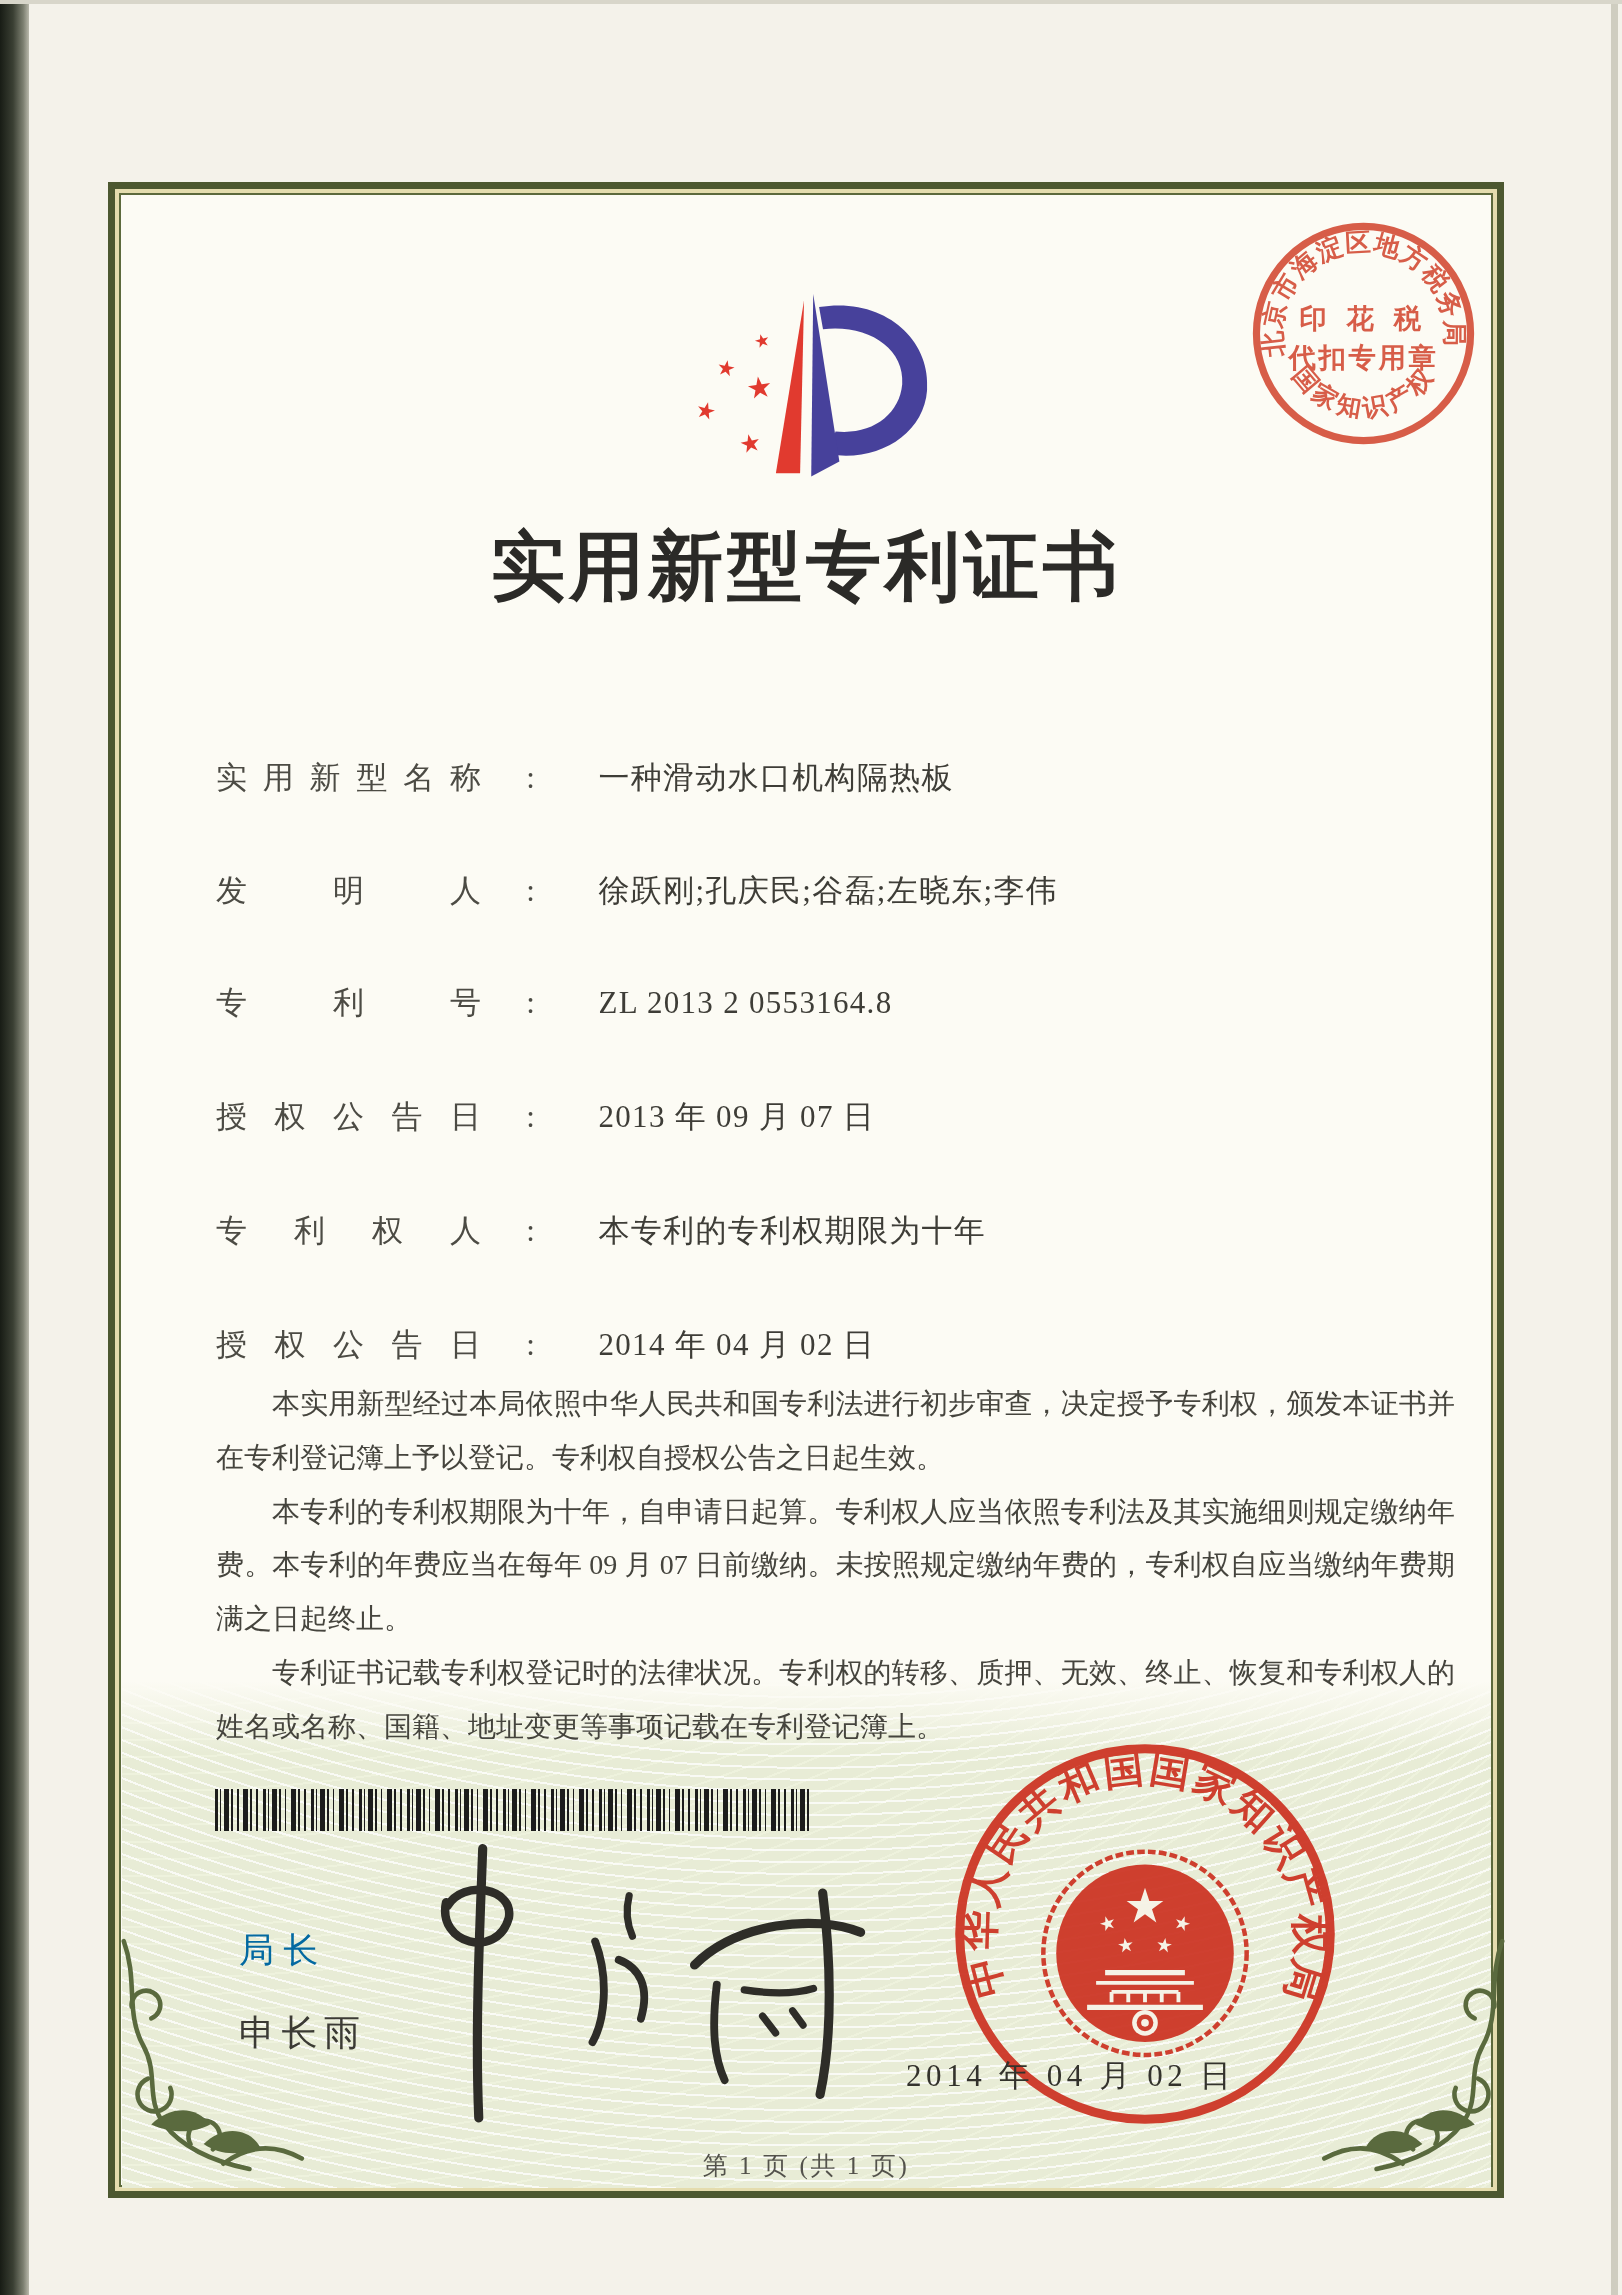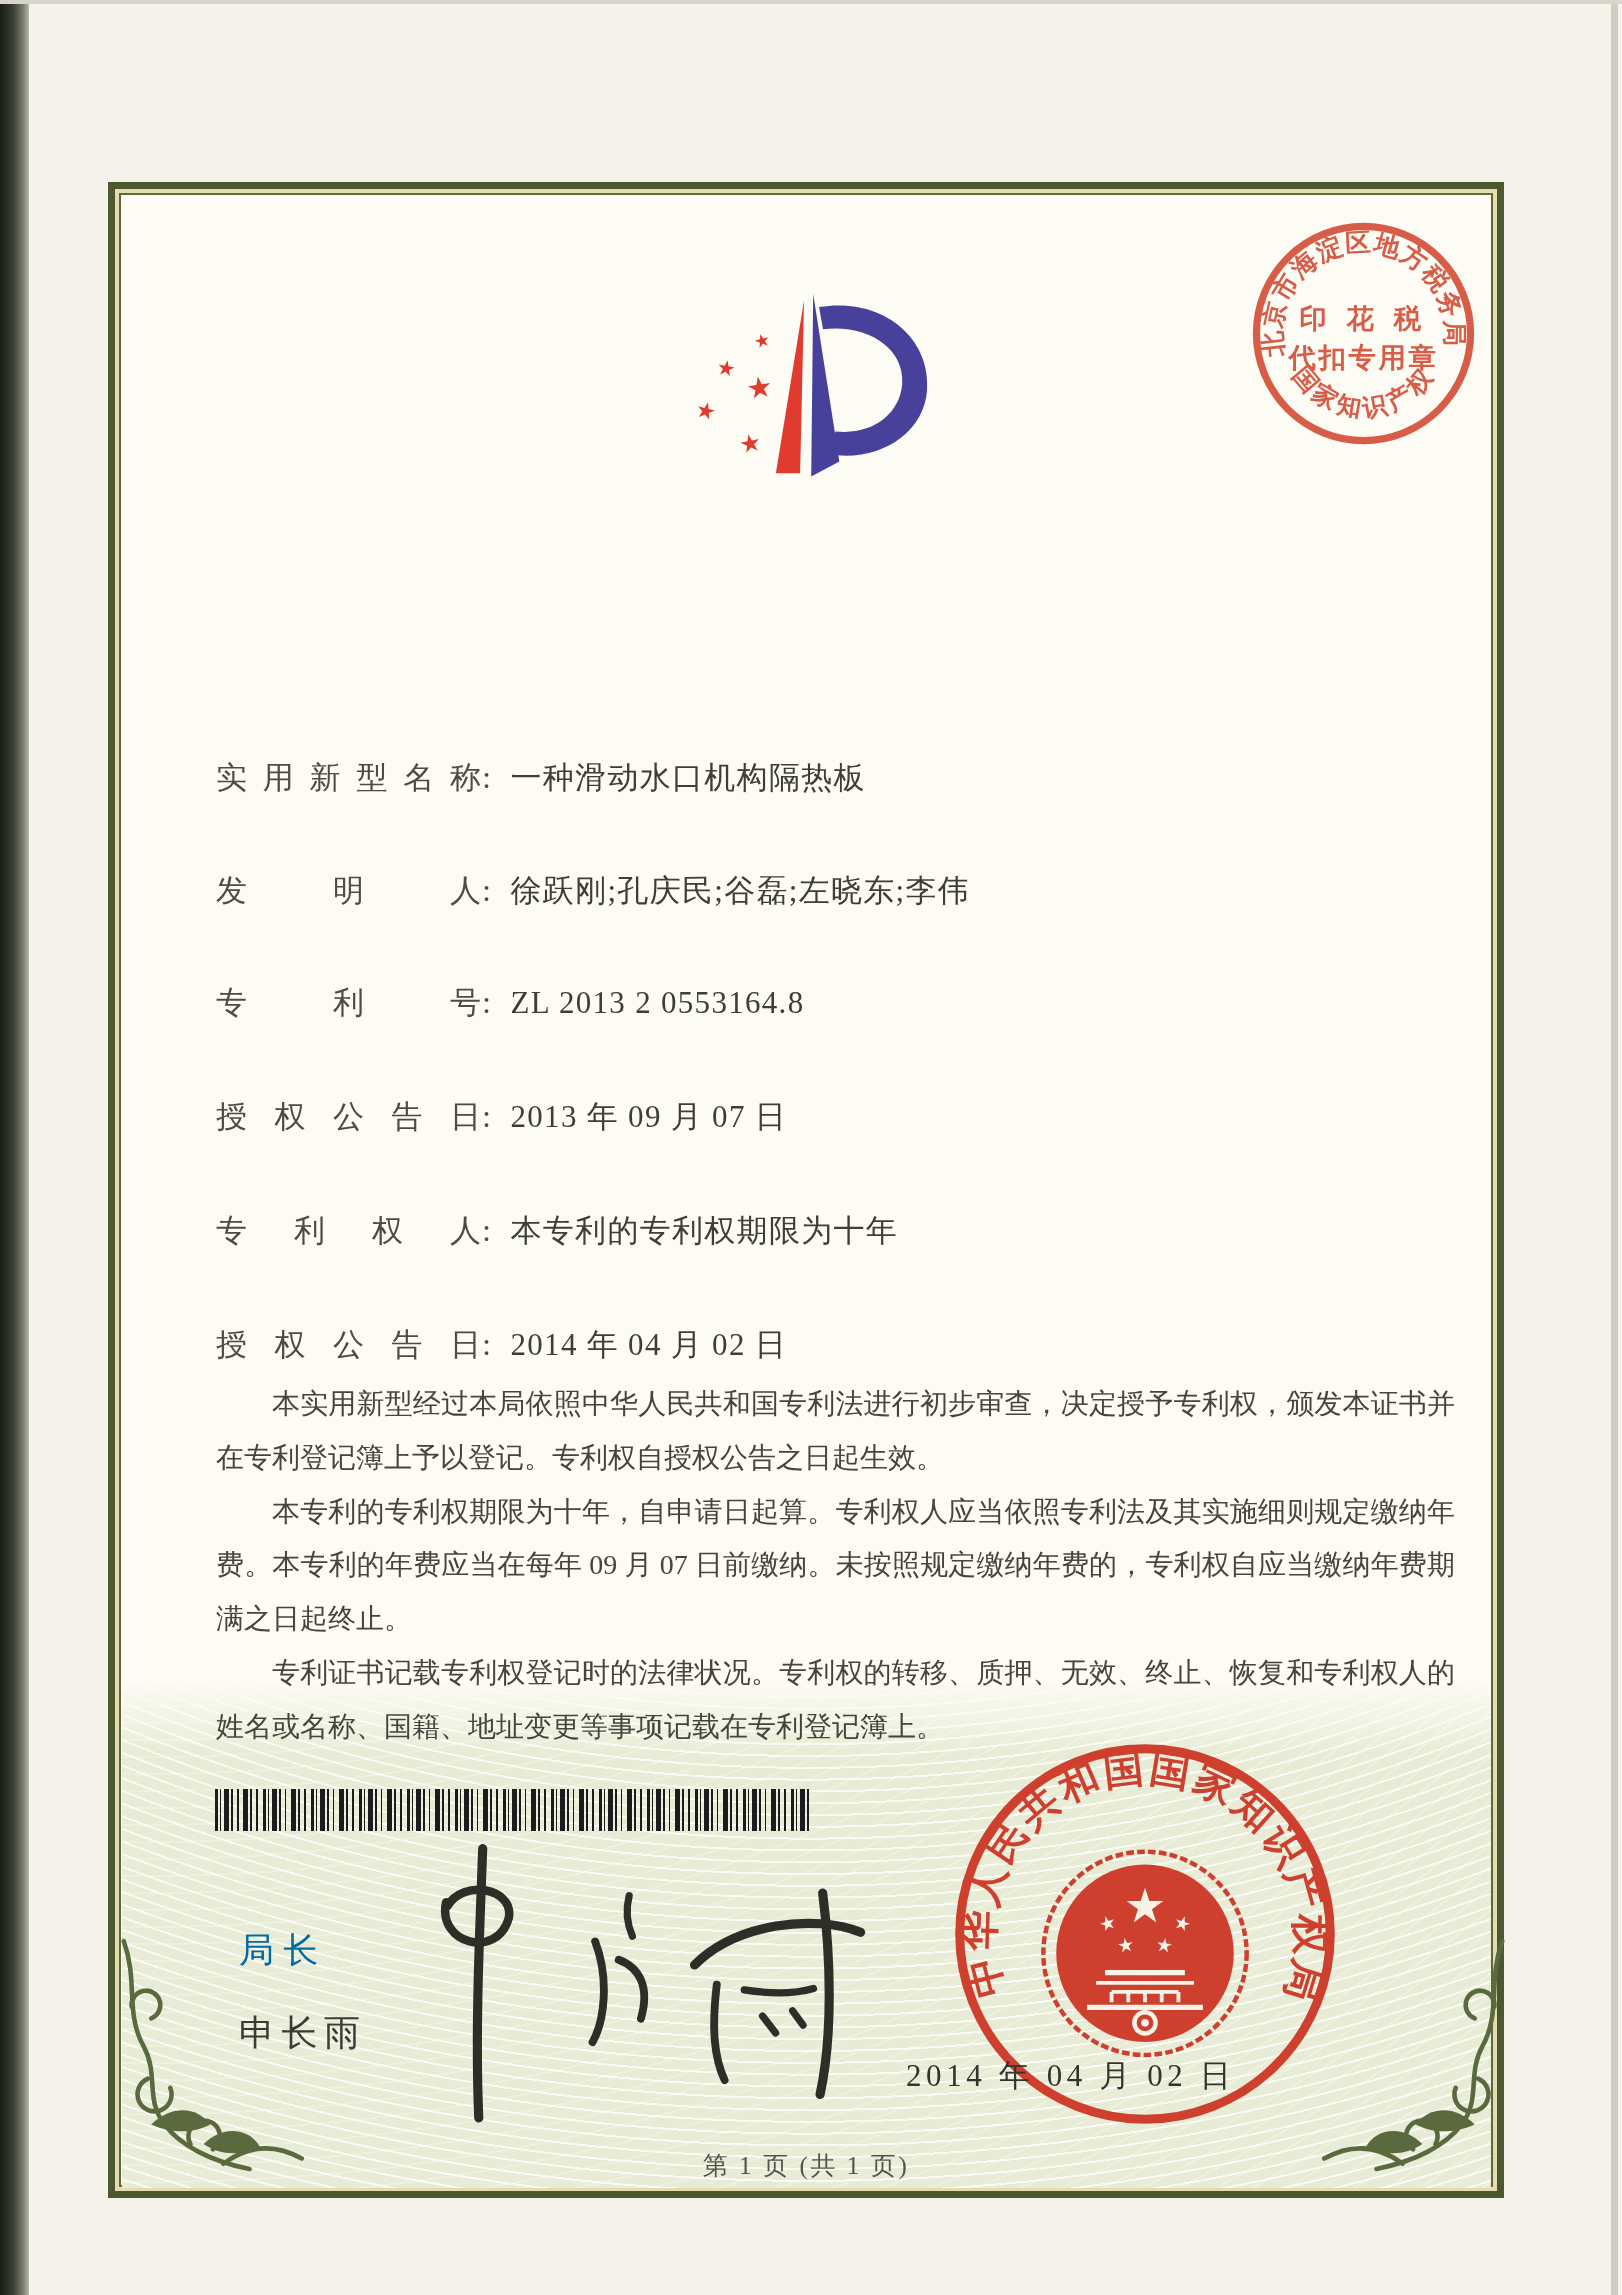--- a/index.html
+++ b/index.html
@@ -33,21 +33,21 @@
   
   .cert-no{position:absolute;left:152px;top:294px;font-size:30px;letter-spacing:4.6px;
      color:#504f48;white-space:nowrap;}
 
   
   .title{position:absolute;left:108px;top:517px;width:1396px;text-align:center;
      font-size:75px;font-weight:bold;color:#2b2a27;letter-spacing:3.9px;}
 
   
   .field-row{position:absolute;left:216px;display:flex;align-items:baseline;
-     font-size:31px;color:#474640;white-space:nowrap;}
+     font-size:31px;color:#474640;white-space:nowrap;gap:44px;}
   .flabel{display:inline-block;width:265px;text-align:justify;text-align-last:justify;color:#4c4b44;}
   .fcolon{display:inline-block;margin-left:1.3px;color:#4c4b44;}
   .fvalue{margin-left:19.6px;color:#3e3d37;letter-spacing:1.3px;}
 
   
   .body-text{position:absolute;left:216px;top:1377px;width:1239px;
      font-size:28px;line-height:1.92;color:#45443d;text-align:justify;}
   .body-text p{margin:0;text-indent:2em;}
 
   
@@ -150,20 +150,21 @@
     <text fill="#d4503a" font-size="39" letter-spacing="2" font-weight="bold">
       <textPath href="#stampTopArc" startOffset="2%">北京市海淀区地方税务局</textPath>
     </text>
     <text fill="#d4503a" font-size="38" letter-spacing="6" font-weight="bold">
       <textPath href="#stampBottomArc" startOffset="4%">国家知识产权局</textPath>
     </text>
     <text x="180" y="172" text-anchor="middle" fill="#d4503a" font-size="42" letter-spacing="10" font-weight="bold">印 花 税</text>
     <text x="180" y="232" text-anchor="middle" fill="#d4503a" font-size="42" letter-spacing="4" font-weight="bold">代扣专用章</text>
   </svg>
 
+  <div class="title">实用新型专利证书</div>
 
   <div class="field-row" style="top:757px">
     <span class="flabel">实用新型名称</span>
       <span class="fcolon">:</span>
     <span class="fvalue">一种滑动水口机构隔热板</span>
   </div>
   <div class="field-row" style="top:870px">
     <span class="flabel">发明人</span>
       <span class="fcolon">:</span>
     <span class="fvalue">徐跃刚;孔庆民;谷磊;左晓东;李伟</span>

